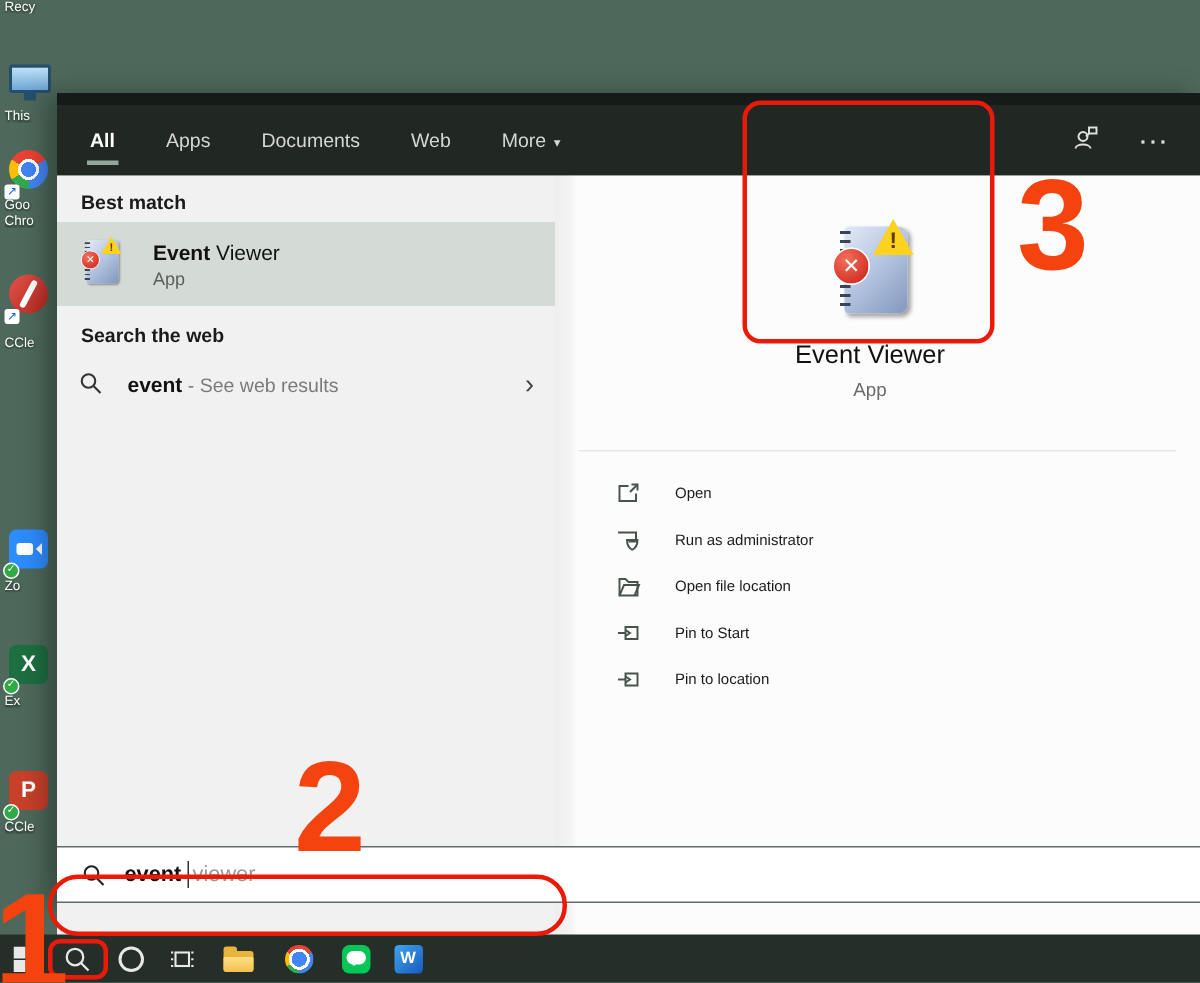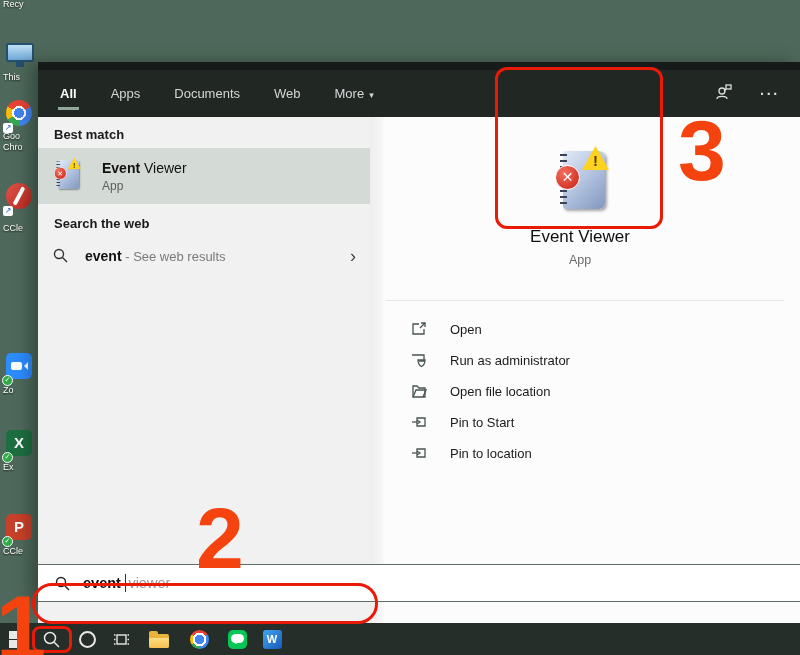--- a/index.html
+++ b/index.html
@@ -88,21 +88,21 @@
     color:#fff; font-weight:bold; font-size:14px; line-height:23px; text-align:center; }
 
   
   .tile { position:absolute; left:125px; top:12px; width:170px; height:162px; text-align:center; }
   .tile .ev-icon { margin:20px auto 0; }
   .tile-title { font-size:17px; color:#111; margin-top:14px; }
   .tile-sub { font-size:12.5px; color:#6a6a6a; margin-top:6px; }
   .sep { position:absolute; left:16px; right:16px; top:183px; height:1px; background:#e7e7e7; }
   .action { position:absolute; left:40px; display:flex; align-items:center; gap:22px;
     height:28px; cursor:pointer; }
-  .action span { font-size:13px; color:#1b1b1b; }
+  .action span { font-size:10px; color:#1b1b1b; }
 
   
   .input-row { position:absolute; left:0; bottom:0; width:762px; height:38px; background:#fff;
     border-top:1px solid #5f6f65; border-bottom:1px solid #5f6f65;
     display:flex; align-items:center; padding:0 16px; }
   .typed { font-size:14.5px; font-weight:bold; color:#111; margin-left:12px; }
   .cursor { display:inline-block; width:1.5px; height:18px; background:#333; margin:0 2px 0 4px; }
   .suggest { font-size:14.5px; color:#979797; }
 
   

